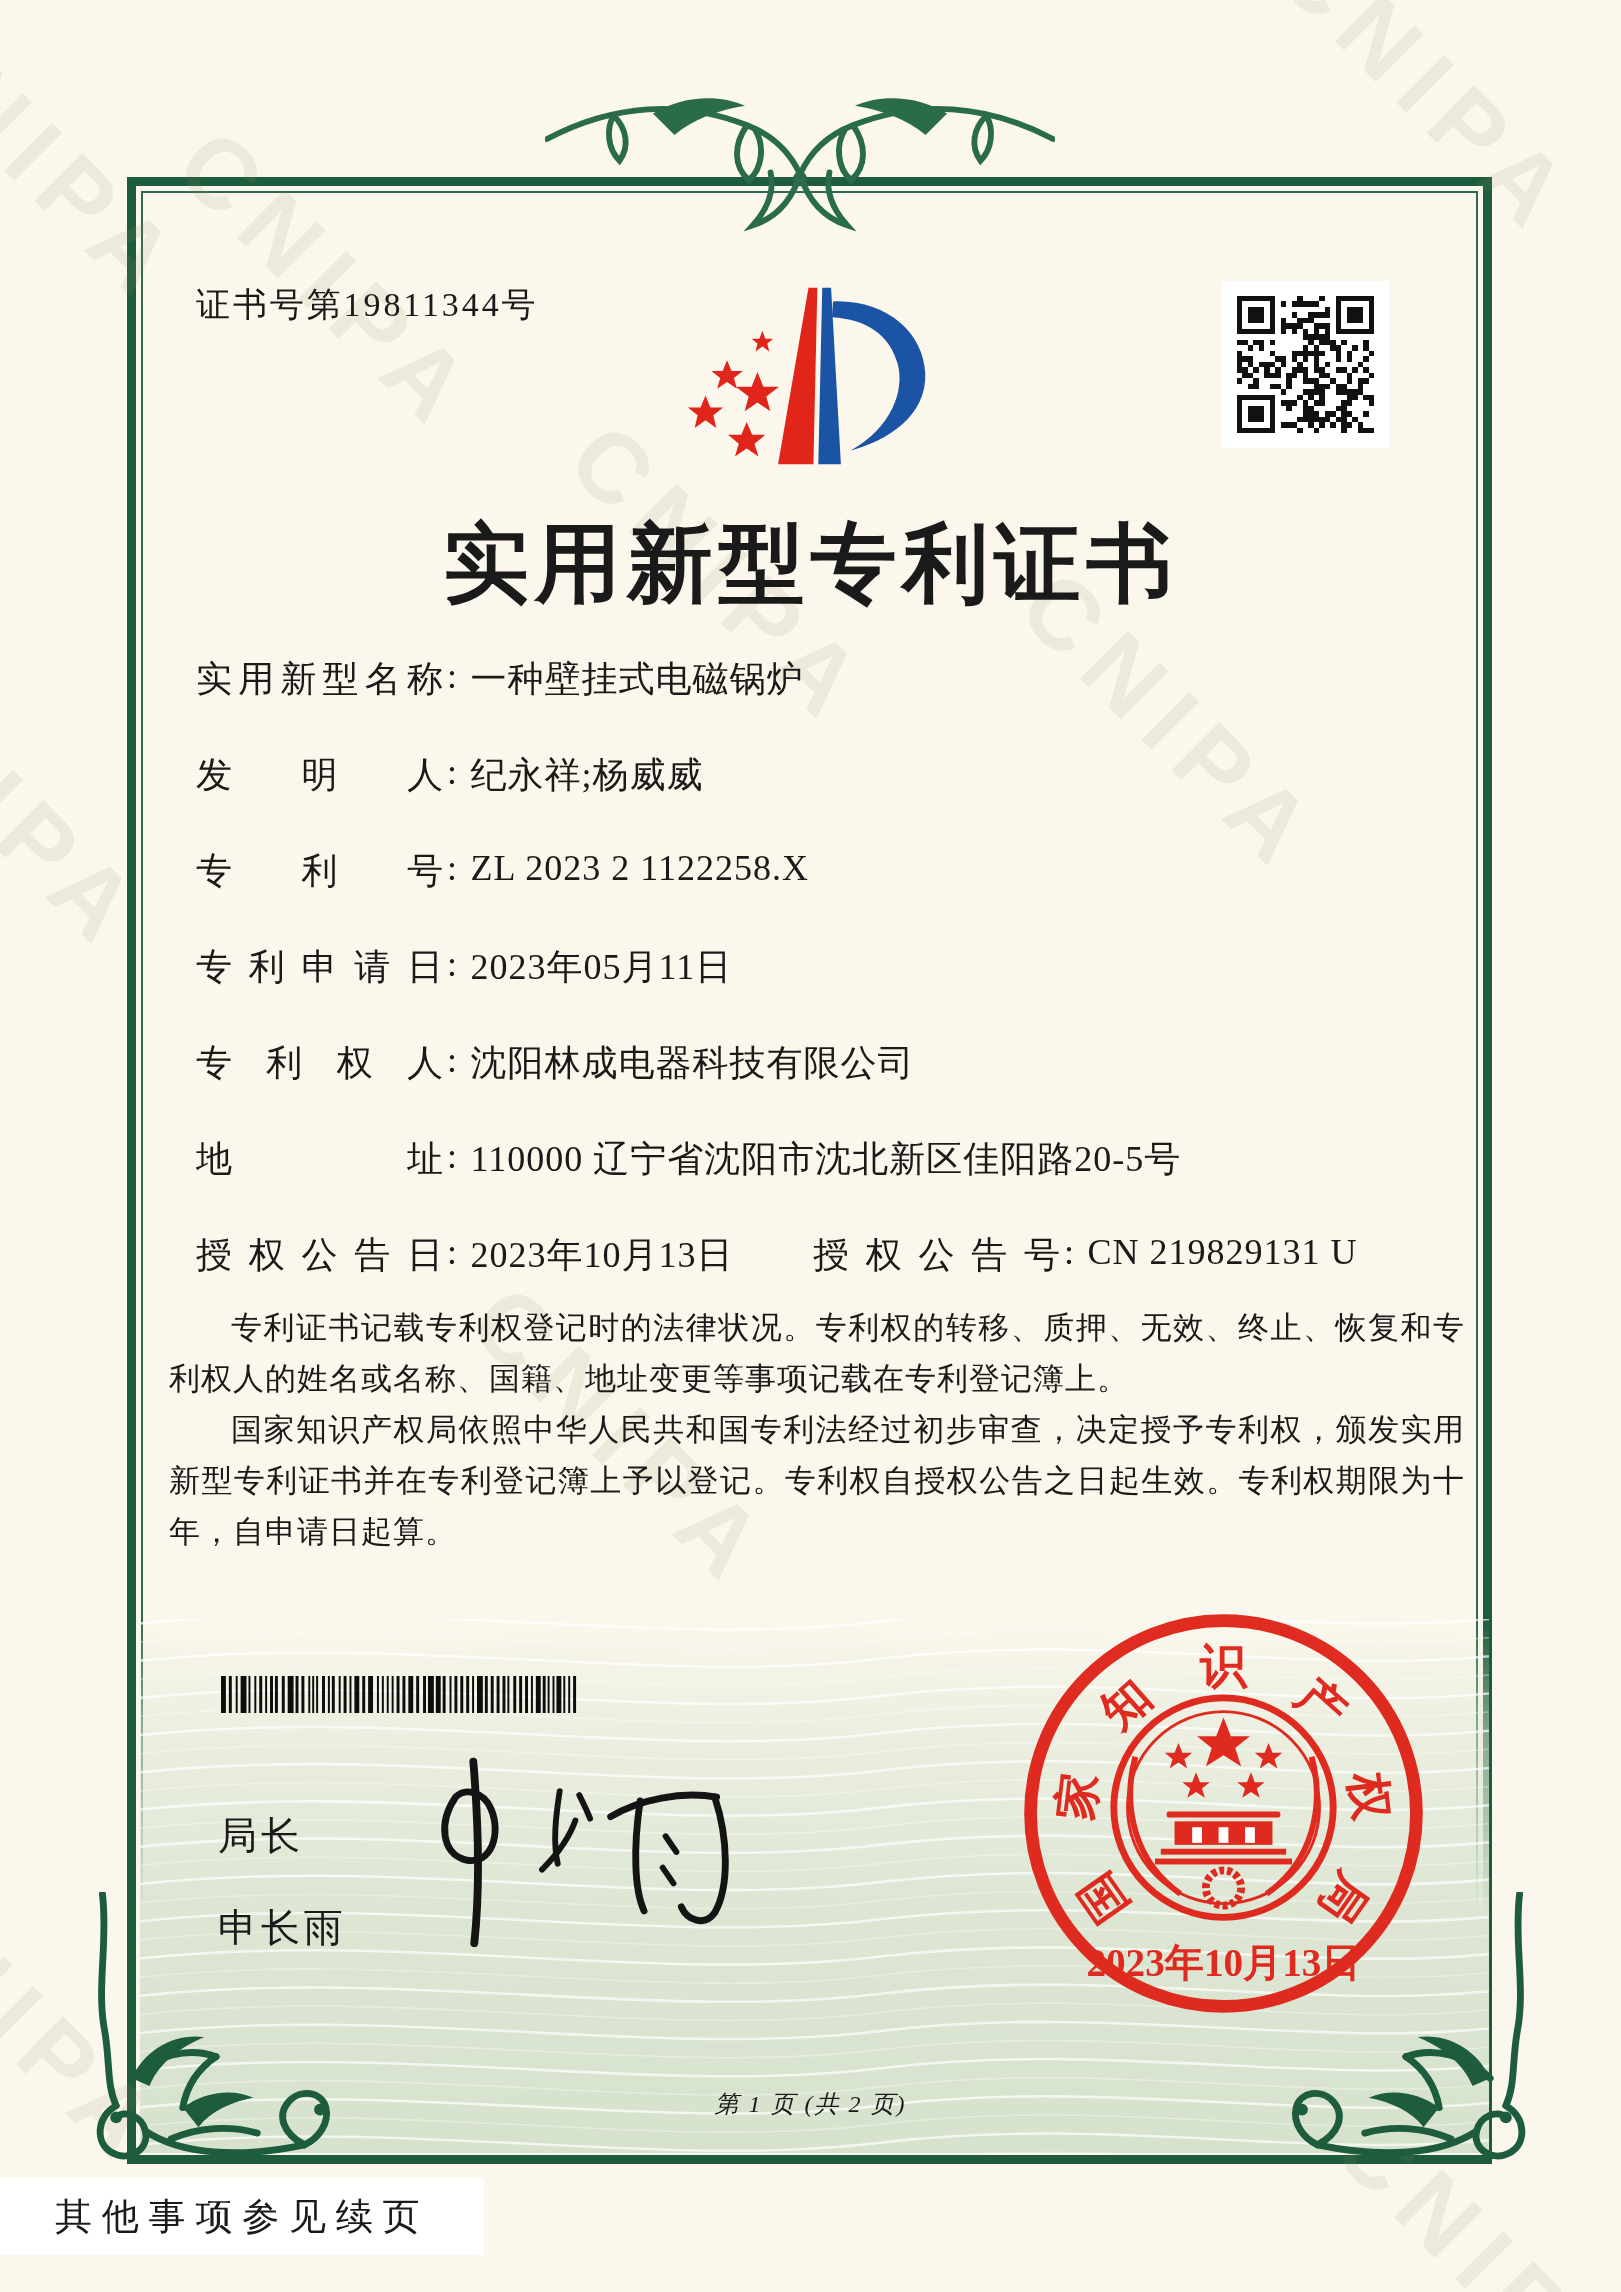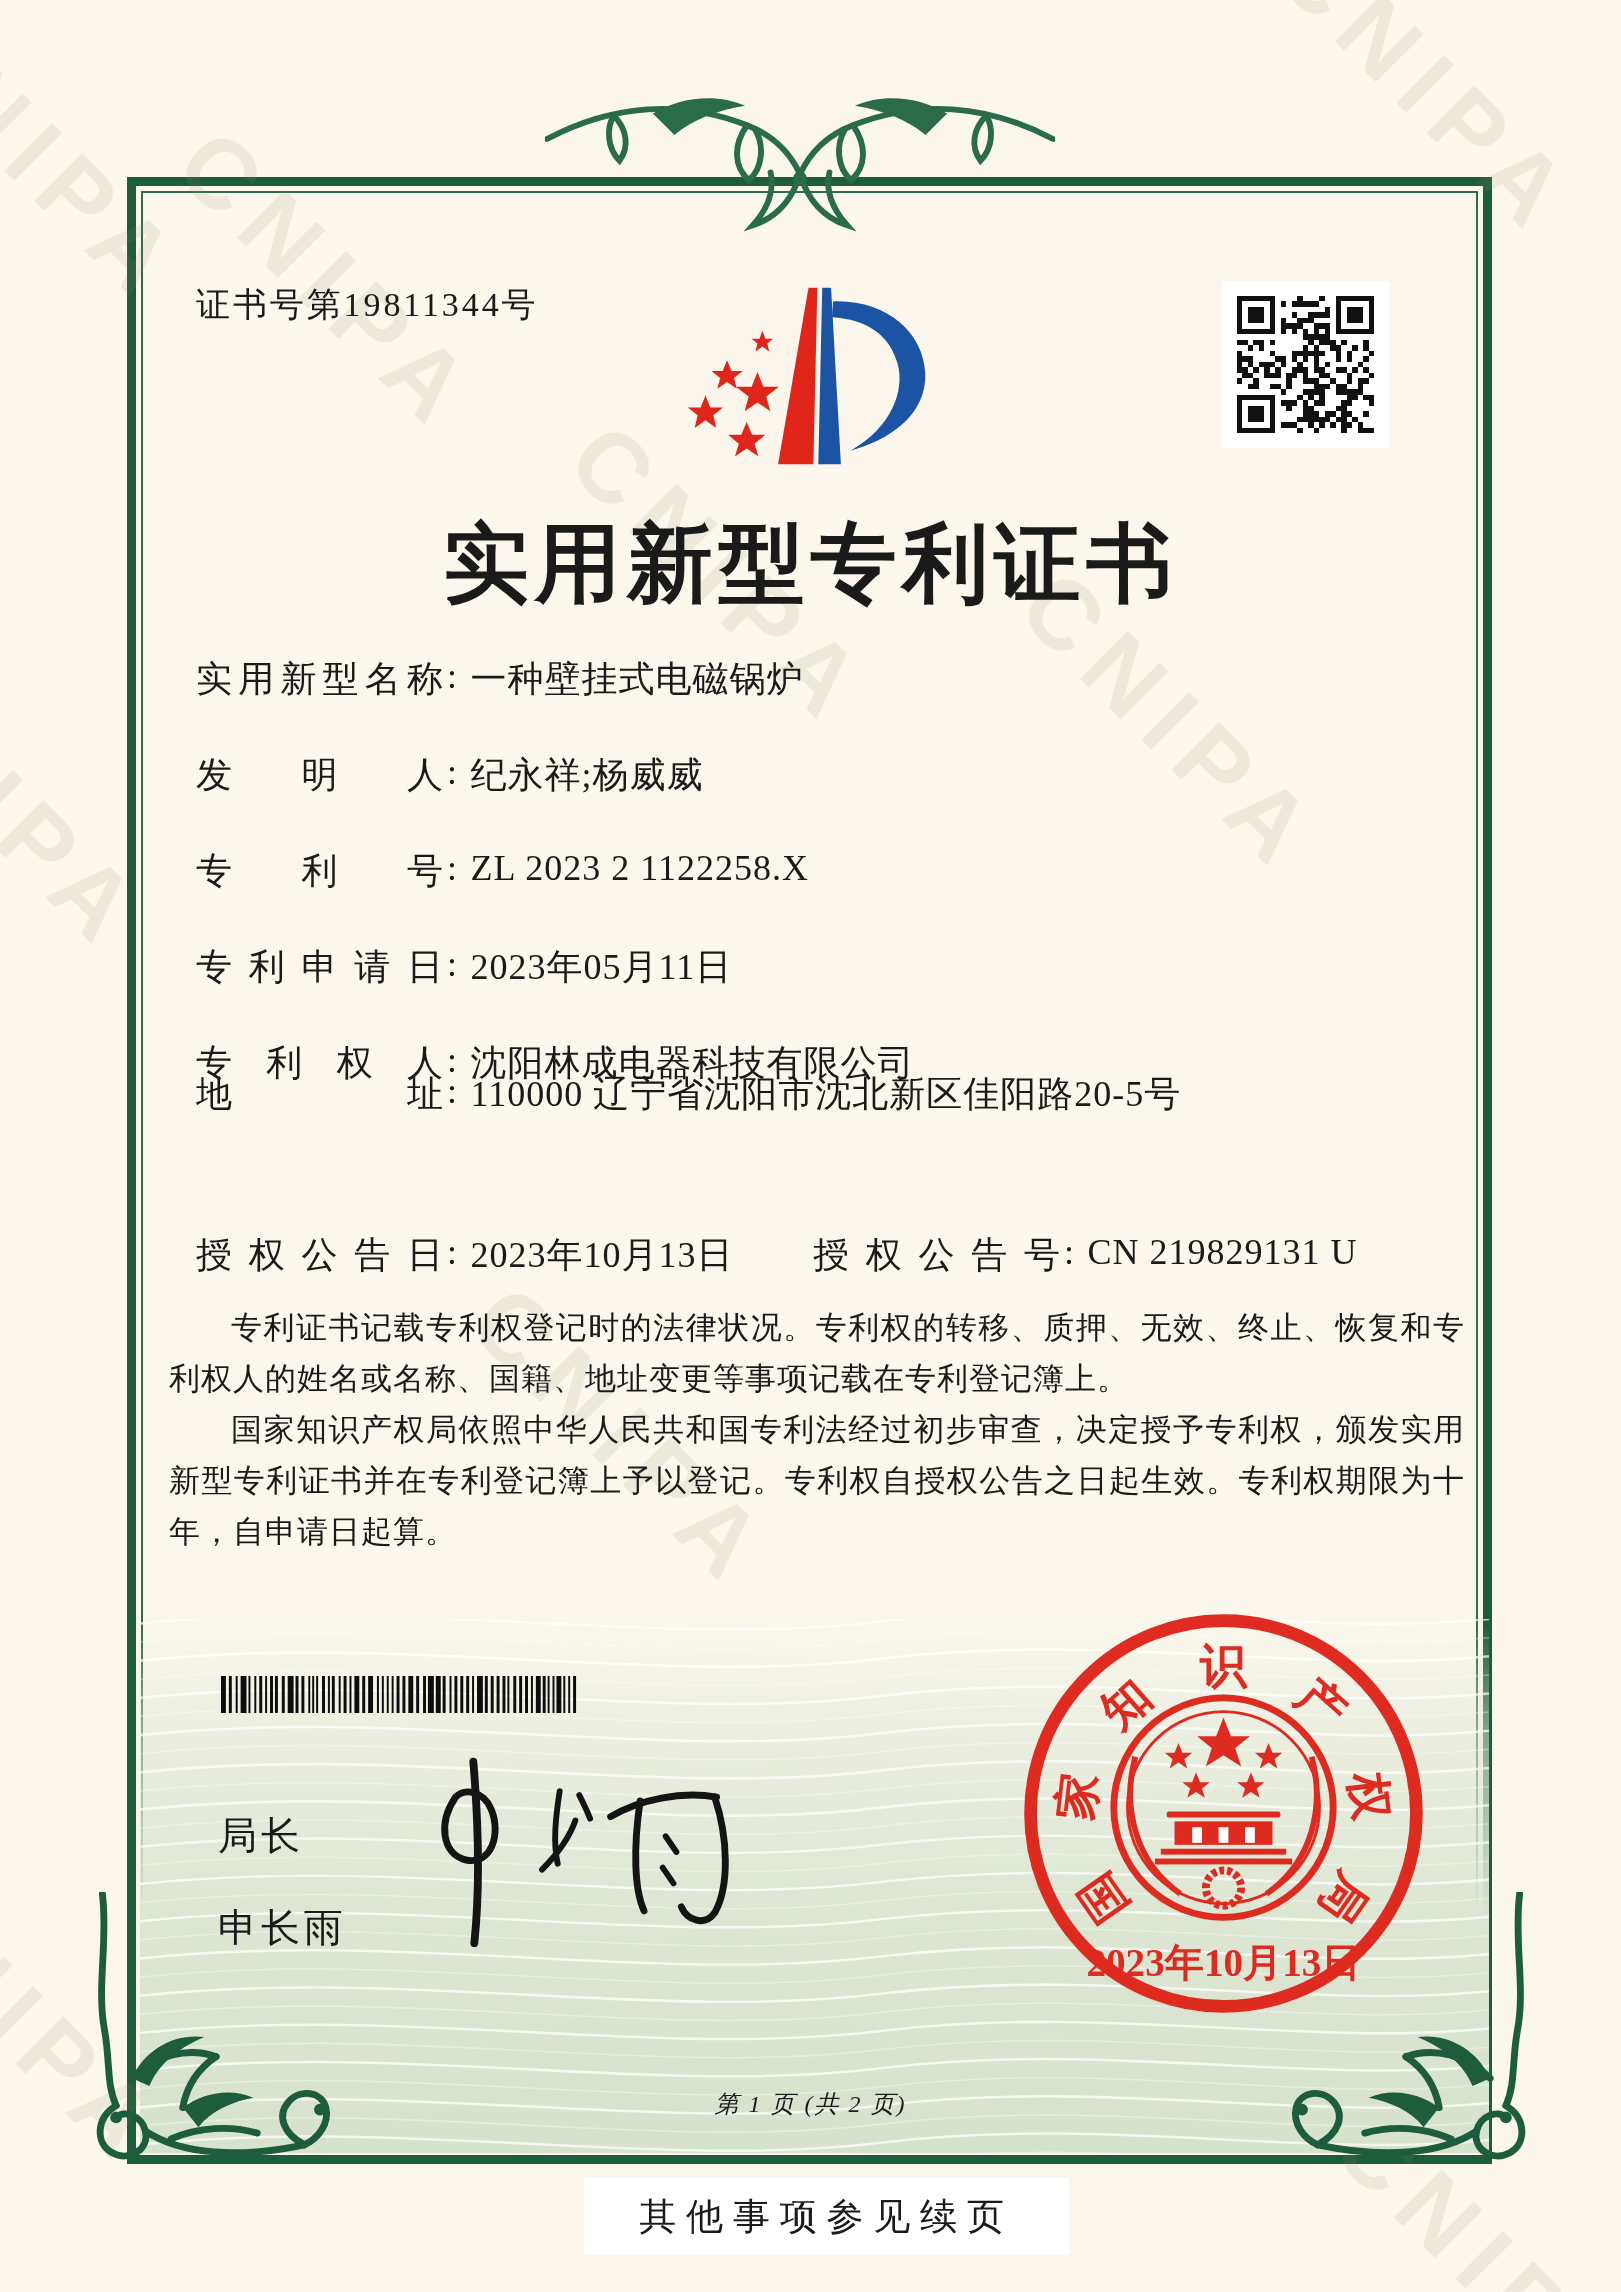--- a/index.html
+++ b/index.html
@@ -69,21 +69,21 @@
     font-family:Liberation Sans, sans-serif;
     font-size:39px;font-weight:500;letter-spacing:3.9px;
   }
   .sig-svg{position:absolute;left:387px;top:1740px;width:363px;height:221px;z-index:6;}
   .seal-svg{position:absolute;left:1010px;top:1600px;width:427px;height:427px;z-index:7;opacity:0.96;}
   .page-num{
     position:absolute;left:0;right:0;top:2088px;text-align:center;
     font-size:24px;z-index:5;letter-spacing:2px;font-style:italic;
   }
   .cont-note{
-    position:absolute;left:0;right:0;top:2178px;text-align:center;z-index:5;margin-left:32px;
+    position:absolute;left:0;right:0;top:2178px;z-index:5;
   }
   .cont-note span{
     display:inline-block;background:#ffffff;padding:13.7px 55px;
     font-size:37px;letter-spacing:9.8px;
   }
   
   .orn{position:absolute;z-index:3;}
 </style>
 </head>
 <body>
@@ -221,21 +221,21 @@
 </div>
 <div class="field-row" style="top:847px">
   <span class="flabel">专利号</span><span class="fcolon">:</span><span class="fvalue">ZL 2023 2 1122258.X</span>
 </div>
 <div class="field-row" style="top:943px">
   <span class="flabel">专利申请日</span><span class="fcolon">:</span><span class="fvalue">2023年05月11日</span>
 </div>
 <div class="field-row" style="top:1039px">
   <span class="flabel">专利权人</span><span class="fcolon">:</span><span class="fvalue">沈阳林成电器科技有限公司</span>
 </div>
-<div class="field-row" style="top:1070px">
+<div class="field-row" style="top:1135px">
   <span class="flabel">地址</span><span class="fcolon">:</span><span class="fvalue">110000 辽宁省沈阳市沈北新区佳阳路20-5号</span>
 </div>
 <div class="field-row" style="top:1231px">
   <span class="flabel">授权公告日</span><span class="fcolon">:</span><span class="fvalue">2023年10月13日</span>
   <span class="fgroup2">
     <span class="flabel">授权公告号</span><span class="fcolon">:</span><span class="fvalue">CN 219829131 U</span>
   </span>
 </div>
 
 <div class="body-text">

